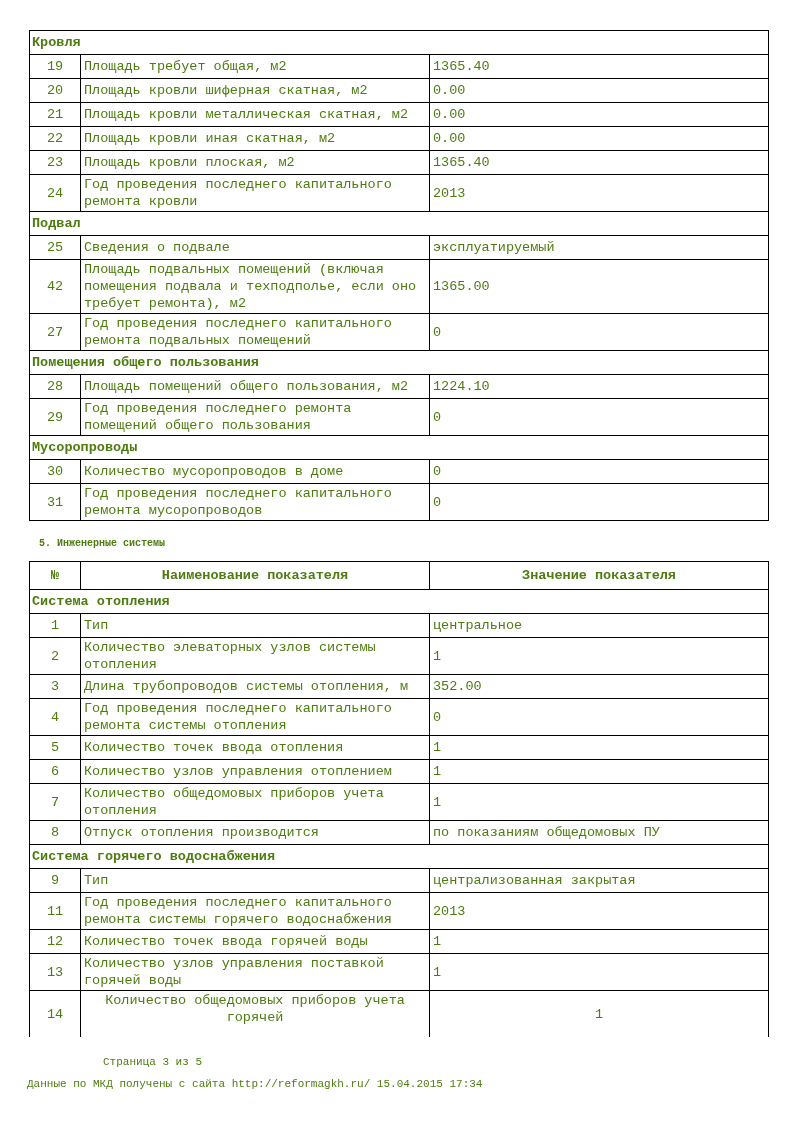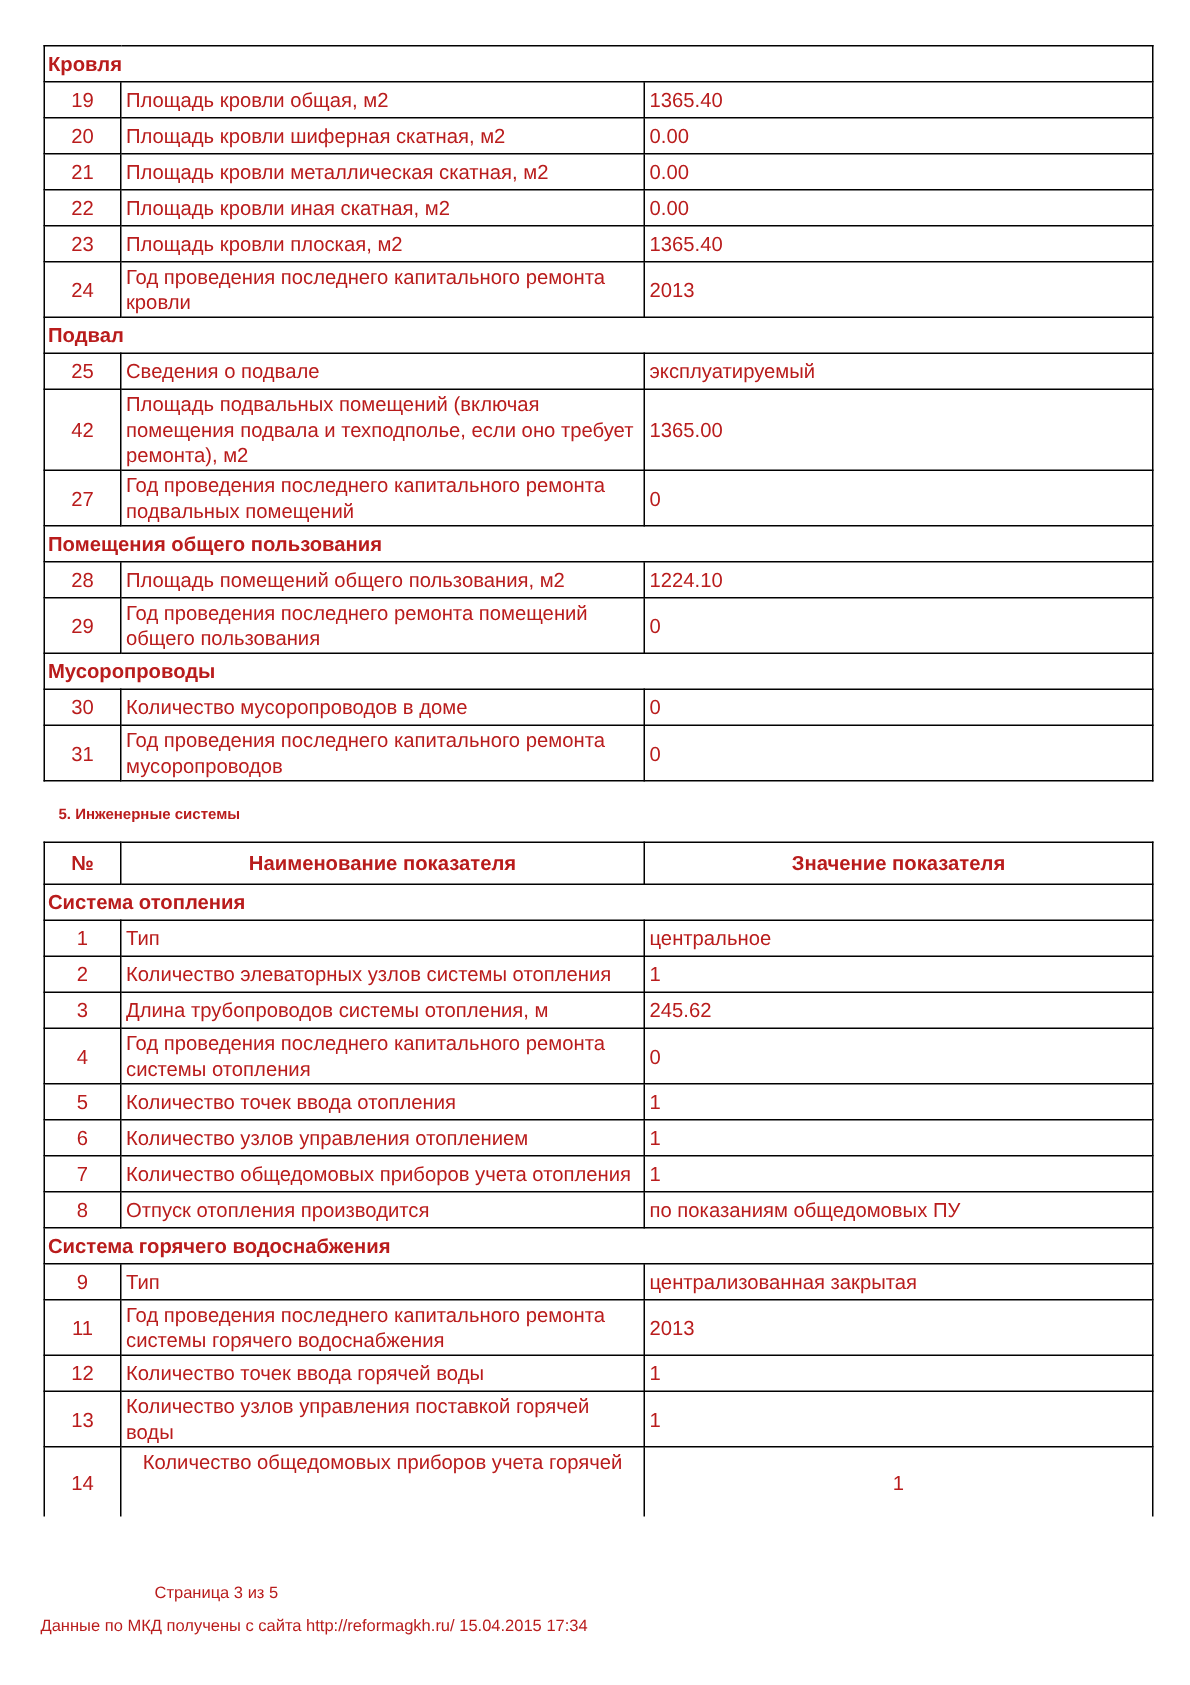--- a/index.html
+++ b/index.html
@@ -1,21 +1,21 @@
 <!DOCTYPE html>
 <html><head>
 <meta charset="utf-8">
 <style>
   html,body { margin:0; padding:0; background:#ffffff; }
   .page {
     position:relative;
     width:793px; height:1098px;
     background:#ffffff;
-    color:#b91c1c;
-    font-family:Liberation Sans, sans-serif;
+    color:#4d7c0f;
+    font-family:Liberation Mono, monospace;
     overflow:hidden;
   }
   .content {
     position:absolute;
     top:30px; left:29px;
     width:739px;
   }
   table.ind {
     border-collapse:collapse;
     table-layout:fixed;
@@ -78,21 +78,21 @@
           <col class="c-num">
           <col class="c-name">
           <col class="c-val">
         </colgroup>
       <tbody>
           <tr class="band">
             <td colspan="3">Кровля</td>
           </tr>
           <tr class="data">
             <td class="num">19</td>
-            <td class="name">Площадь кровли общая, м2</td>
+            <td class="name">Площадь требует общая, м2</td>
             <td class="val">1365.40</td>
           </tr>
           <tr class="data">
             <td class="num">20</td>
             <td class="name">Площадь кровли шиферная скатная, м2</td>
             <td class="val">0.00</td>
           </tr>
           <tr class="data">
             <td class="num">21</td>
             <td class="name">Площадь кровли металлическая скатная, м2</td>
@@ -185,21 +185,21 @@
             <td class="val">центральное</td>
           </tr>
           <tr class="data">
             <td class="num">2</td>
             <td class="name">Количество элеваторных узлов системы отопления</td>
             <td class="val">1</td>
           </tr>
           <tr class="data">
             <td class="num">3</td>
             <td class="name">Длина трубопроводов системы отопления, м</td>
-            <td class="val">245.62</td>
+            <td class="val">352.00</td>
           </tr>
           <tr class="data">
             <td class="num">4</td>
             <td class="name">Год проведения последнего капитального ремонта системы отопления</td>
             <td class="val">0</td>
           </tr>
           <tr class="data">
             <td class="num">5</td>
             <td class="name">Количество точек ввода отопления</td>
             <td class="val">1</td>

